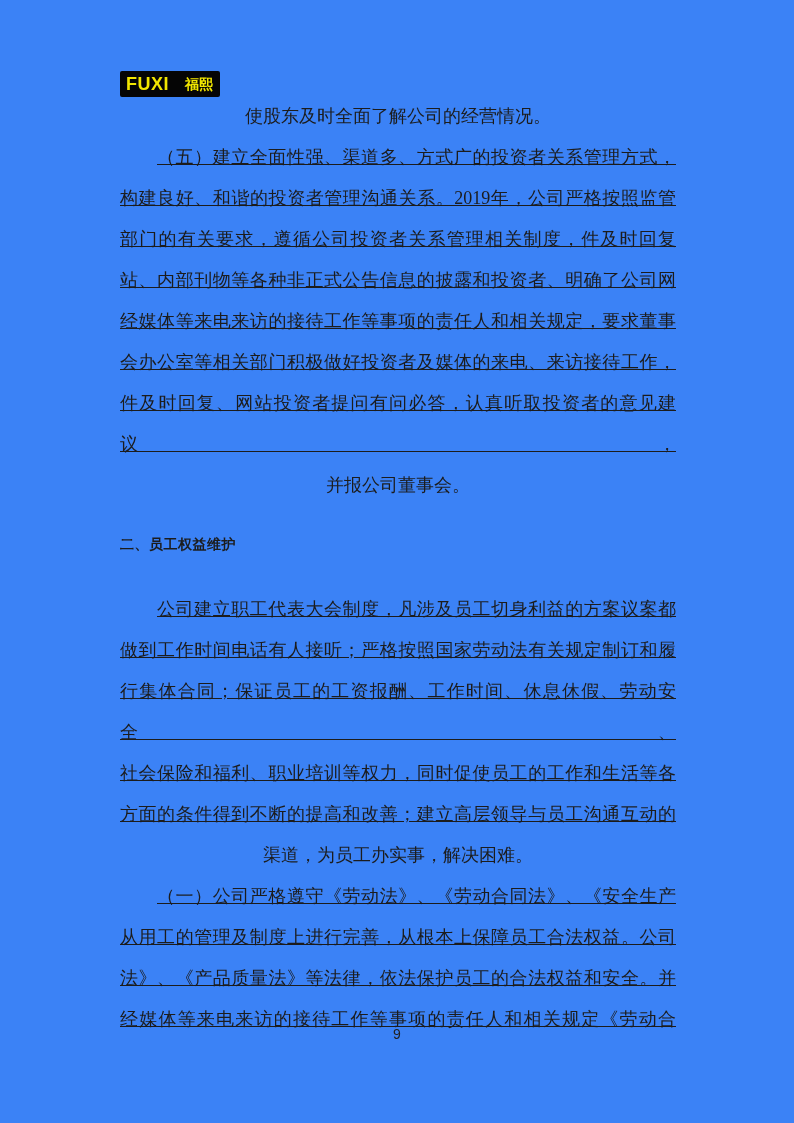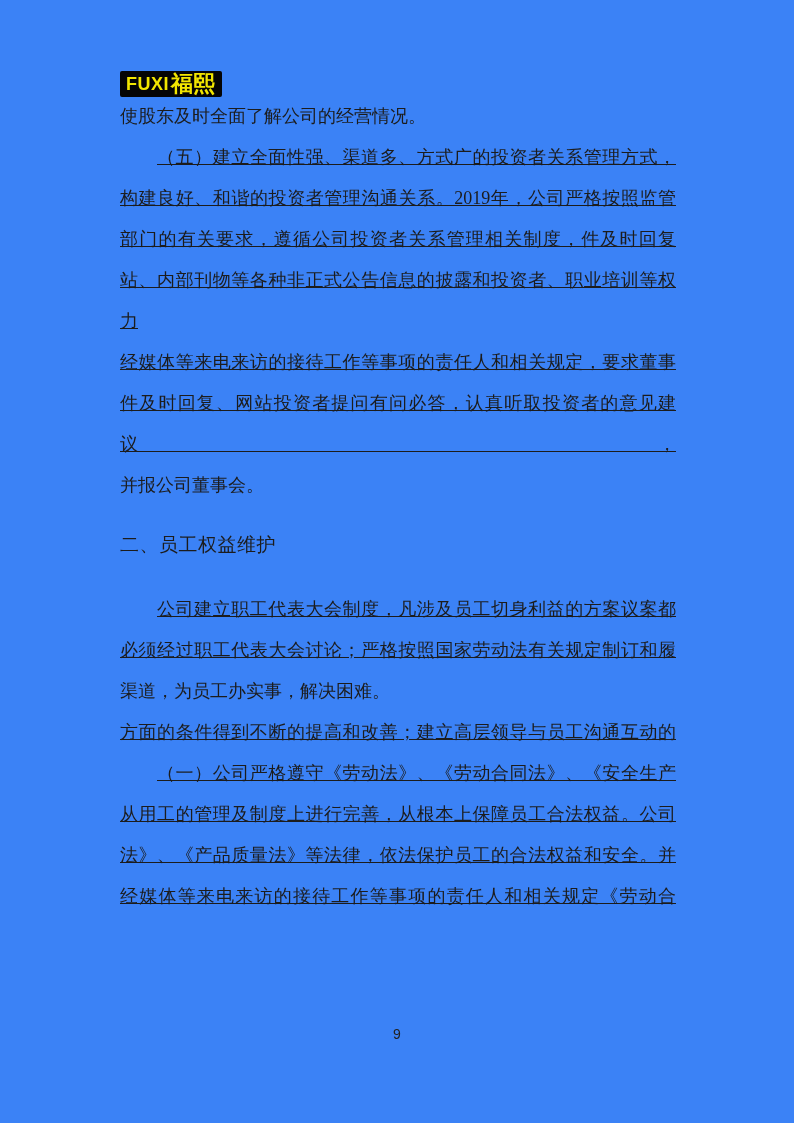--- a/index.html
+++ b/index.html
@@ -33,49 +33,48 @@
     color: #f2e600;
     font-weight: 900;
     font-size: 18px;
     letter-spacing: 0.5px;
     line-height: 1;
     transform: scaleY(1.05);
   }
   .logo .cjk {
     color: #f2e600;
     font-weight: 900;
-    font-size: 22px;
-    margin-left: 2px;
+    font-size: 14px;
+    margin-left: 16px;
     line-height: 1;
-    font-family: Liberation Serif, serif;
   }
   
   .body-col {
     position: absolute;
     left: 120px;
     top: 96px;
     width: 556px;
     font-size: 18px;
     line-height: 41px;
   }
   .para { margin: 0; }
   .line {
-    text-align: left;
+    text-align: center;
   }
   .jf {
     text-align: justify;
     text-align-last: justify;
     text-justify: inter-ideograph;
     text-decoration: underline;
   }
   .ind { text-indent: 37px; }
   .heading {
     font-family: "Liberation Sans", "DejaVu Sans", sans-serif;
-    font-weight: 400;
-    font-size: 19px;
+    font-weight: 700;
+    font-size: 14px;
     line-height: 41px;
     margin-top: 18px;
     margin-bottom: 24px;
     letter-spacing: 0.5px;
   }
   .page-footer {
     position: absolute;
     left: 0;
     top: 1026px;
     width: 794px;
@@ -98,33 +97,36 @@
   <div class="body-col">
 
     <div class="para">
       <div class="line">使股东及时全面了解公司的经营情况。</div>
     </div>
 
     <div class="para">
       <div class="line jf ind">（五）建立全面性强、渠道多、方式广的投资者关系管理方式，</div>
       <div class="line jf">构建良好、和谐的投资者管理沟通关系。2019年，公司严格按照监管</div>
       <div class="line jf">部门的有关要求，遵循公司投资者关系管理相关制度，件及时回复</div>
-      <div class="line jf">站、内部刊物等各种非正式公告信息的披露和投资者、职业培训等权力</div>
+      <div class="line jf">站、内部刊物等各种非正式公告信息的披露和投资者、明确了公司网</div>
       <div class="line jf">经媒体等来电来访的接待工作等事项的责任人和相关规定，要求董事</div>
+      <div class="line jf">会办公室等相关部门积极做好投资者及媒体的来电、来访接待工作，</div>
       <div class="line jf">件及时回复、网站投资者提问有问必答，认真听取投资者的意见建议，</div>
       <div class="line">并报公司董事会。</div>
     </div>
 
     <div class="heading">二、员工权益维护</div>
 
     <div class="para">
       <div class="line jf ind">公司建立职工代表大会制度，凡涉及员工切身利益的方案议案都</div>
-      <div class="line jf">必须经过职工代表大会讨论；严格按照国家劳动法有关规定制订和履</div>
+      <div class="line jf">做到工作时间电话有人接听；严格按照国家劳动法有关规定制订和履</div>
+      <div class="line jf">行集体合同；保证员工的工资报酬、工作时间、休息休假、劳动安全、</div>
+      <div class="line jf">社会保险和福利、职业培训等权力，同时促使员工的工作和生活等各</div>
+      <div class="line jf">方面的条件得到不断的提高和改善；建立高层领导与员工沟通互动的</div>
       <div class="line">渠道，为员工办实事，解决困难。</div>
-      <div class="line jf">方面的条件得到不断的提高和改善；建立高层领导与员工沟通互动的</div>
     </div>
 
     <div class="para">
       <div class="line jf ind">（一）公司严格遵守《劳动法》、《劳动合同法》、《安全生产</div>
       <div class="line jf">从用工的管理及制度上进行完善，从根本上保障员工合法权益。公司</div>
       <div class="line jf">法》、《产品质量法》等法律，依法保护员工的合法权益和安全。并</div>
       <div class="line jf">经媒体等来电来访的接待工作等事项的责任人和相关规定《劳动合</div>
     </div>
 
   </div>

